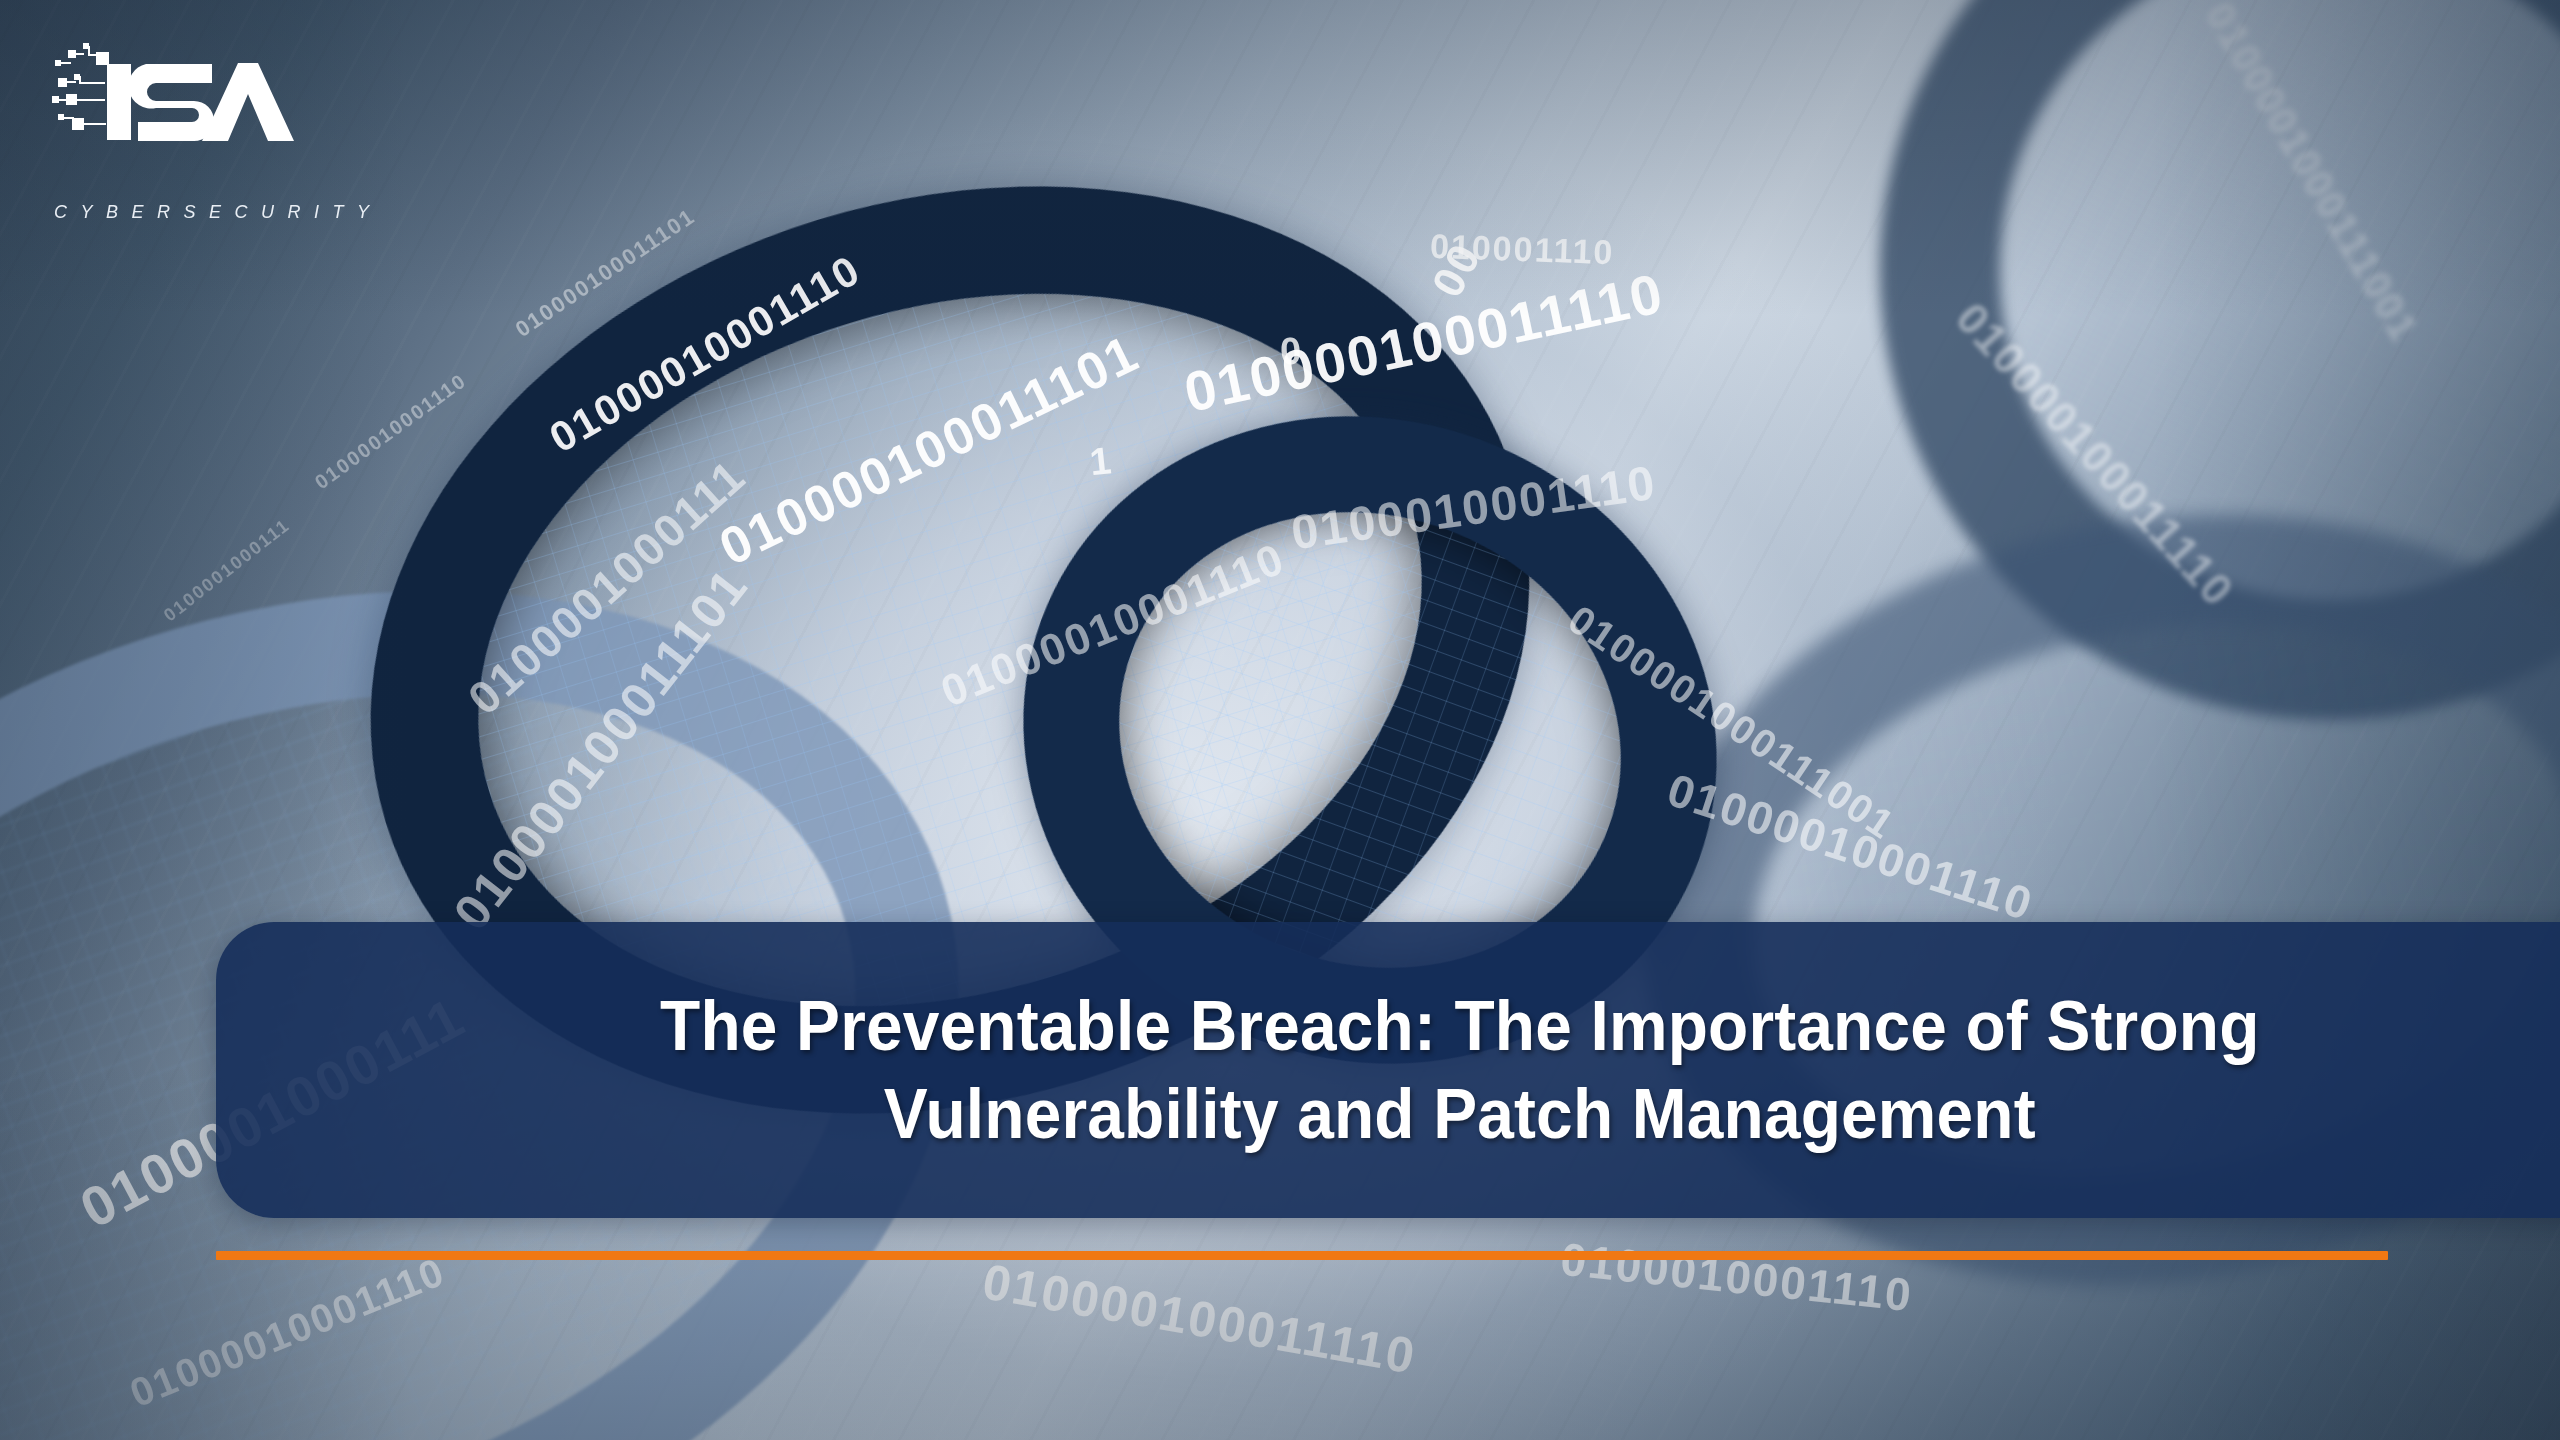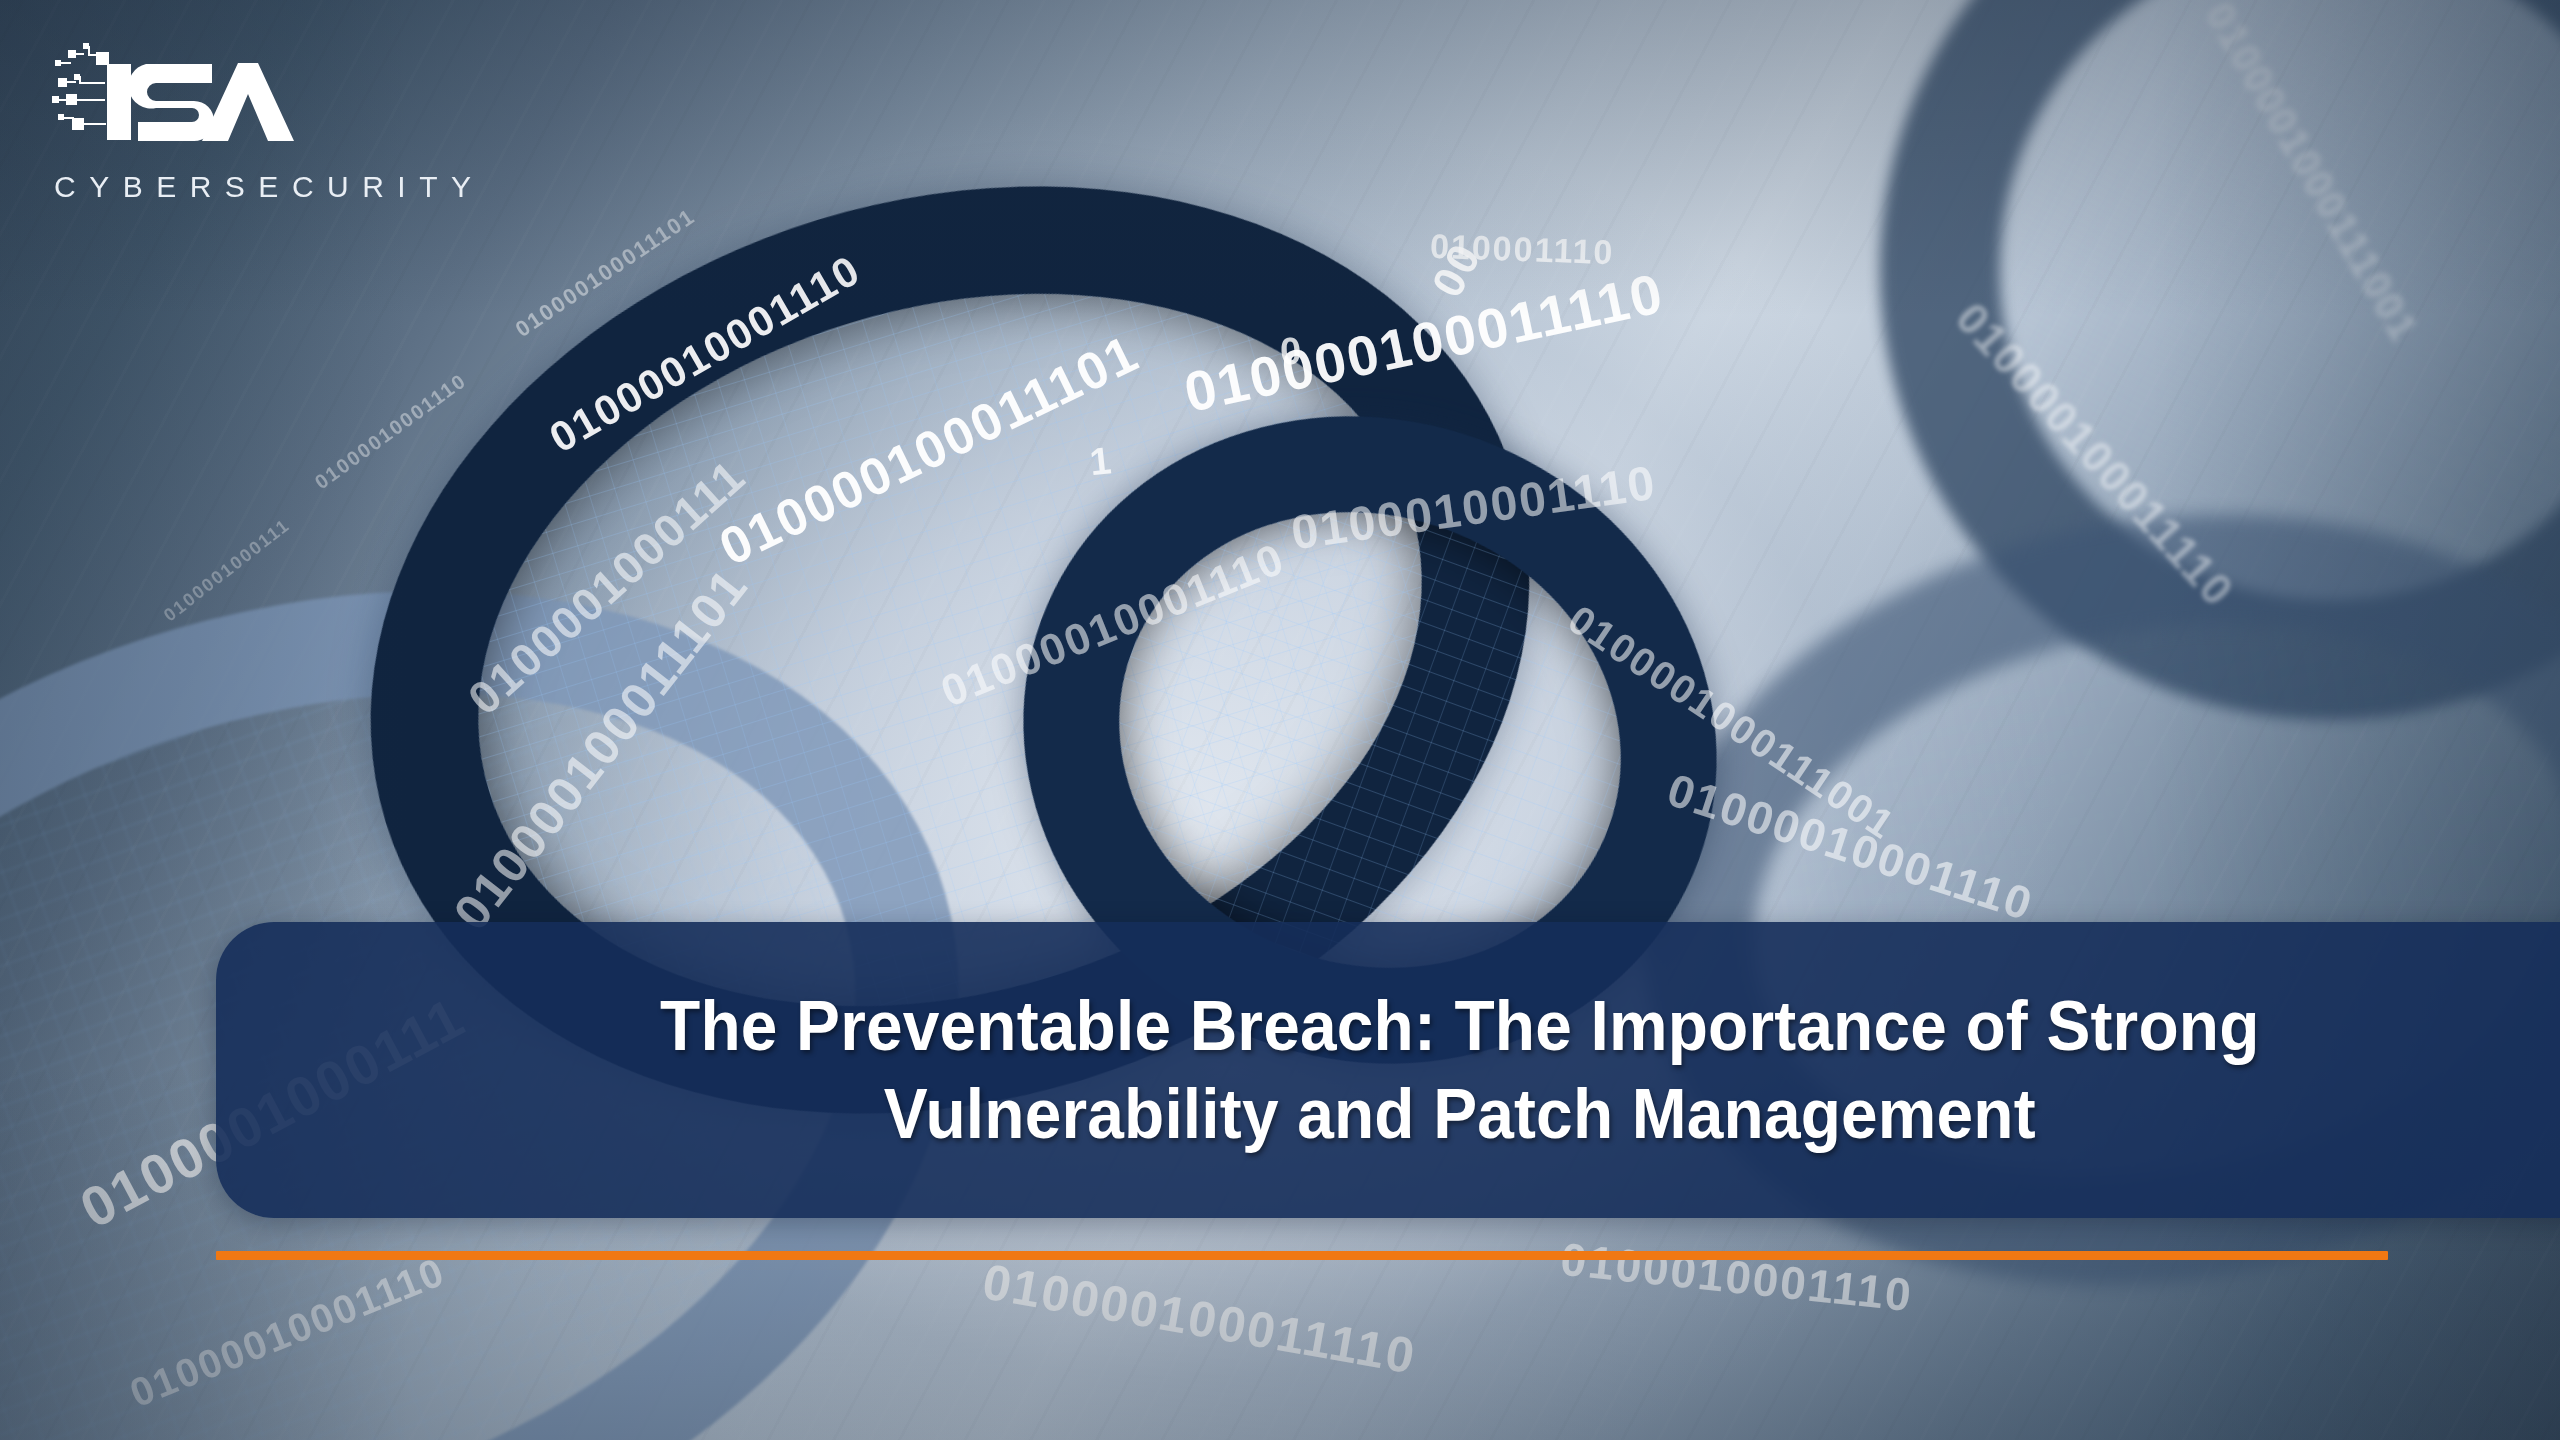--- a/index.html
+++ b/index.html
@@ -145,27 +145,28 @@
   
   .logo-block {
     position: absolute;
     left: 52px;
     top: 38px;
     width: 420px;
   }
   .logo-mark { position: relative; width: 300px; height: 132px; }
   .logo-mark svg { display:block; width: 300px; height: 132px; }
   .logo-sub {
-    margin-top: 0;
+    margin-top: 32px;
     color: #e9eef4;
-    font-size: 30px;
+    font-size: 18px;
     letter-spacing: 13.5px;
     font-weight: 400;
     font-family: "Liberation Sans", sans-serif;
     text-indent: 2px;
+    font-style: italic;
   }
 
   
   .title-banner {
     position: absolute;
     left: 216px;
     top: 922px;
     width: 2488px;
     height: 296px;
     background: rgba(21, 45, 90, 0.90);

